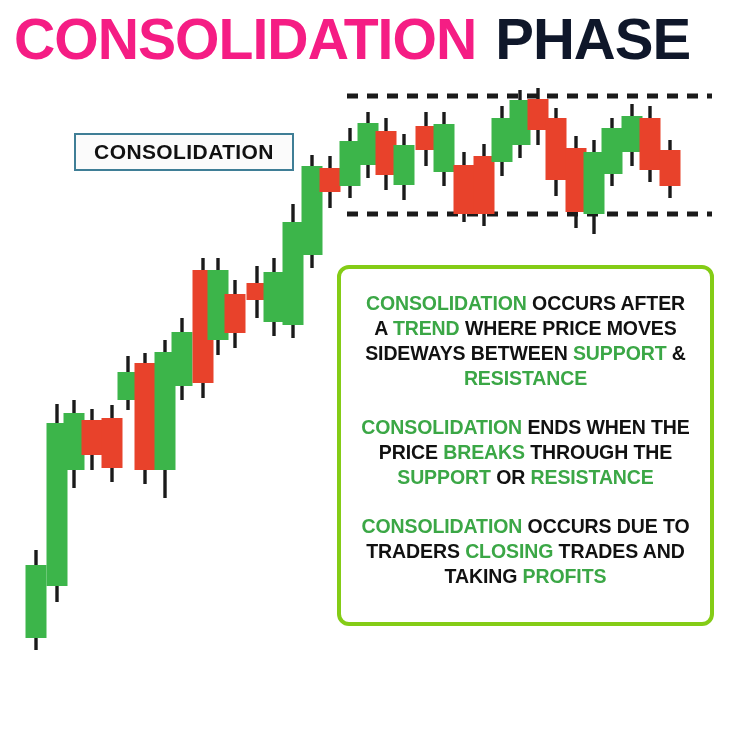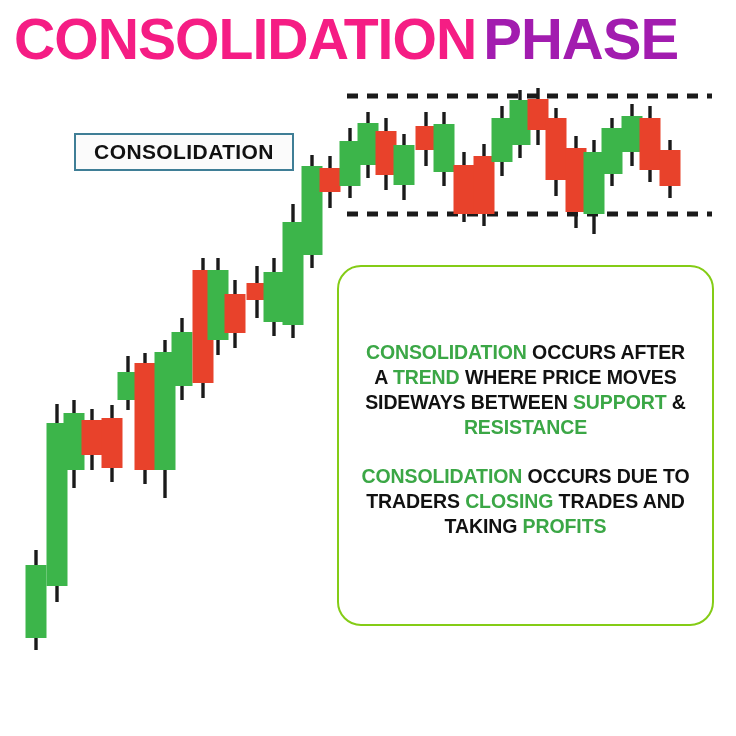--- a/index.html
+++ b/index.html
@@ -30,21 +30,22 @@
     font-size: 58px;
     letter-spacing: -1.0px;
     line-height: 62px;
   }
   #title .pink {
     color: #F51D84;
     transform: scaleX(0.985);
     transform-origin: left center;
   }
   #title .black {
-    color: #a21caf;
+    color: #0f172a;
+    margin-left: 12px;
   }
 
   
   #cons-label {
     position: absolute;
     left: 74px;
     top: 133px;
     width: 220px;
     height: 38px;
     border: 2px solid #3F7E96;
@@ -70,22 +71,22 @@
     height: 736px;
   }
 
   
   #info-box {
     position: absolute;
     left: 337px;
     top: 265px;
     width: 377px;
     height: 361px;
-    border: 2px solid #84cc16;
-    border-radius: 24px;
+    border: 4px solid #84cc16;
+    border-radius: 12px;
     background: #ffffff;
     box-sizing: border-box;
     display: flex;
     flex-direction: column;
     justify-content: center;
     align-items: center;
     padding: 8px 18px 12px 18px;
   }
   .para {
     text-align: center;
@@ -258,16 +259,17 @@
         </g>
       </g>
   </svg>
 
   <div id="cons-label">
     <span>CONSOLIDATION</span>
   </div>
 
   <div id="info-box">
     <p class="para"><span class="g" style="color: rgb(59, 167, 70);">CONSOLIDATION</span><span> OCCURS AFTER A </span><span class="g" style="color: rgb(59, 167, 70);">TREND</span><span> WHERE PRICE MOVES SIDEWAYS BETWEEN </span><span class="g" style="color: rgb(59, 167, 70);">SUPPORT</span><span> &amp; </span><span class="g" style="color: rgb(59, 167, 70);">RESISTANCE</span></p>
+    <p class="para"><span class="g" style="color: rgb(59, 167, 70);">CONSOLIDATION</span><span> ENDS WHEN THE PRICE </span><span class="g" style="color: rgb(59, 167, 70);">BREAKS</span><span> THROUGH THE </span><span class="g" style="color: rgb(59, 167, 70);">SUPPORT</span><span> OR </span><span class="g" style="color: rgb(59, 167, 70);">RESISTANCE</span></p>
     <p class="para"><span class="g" style="color: rgb(59, 167, 70);">CONSOLIDATION</span><span> OCCURS DUE TO TRADERS </span><span class="g" style="color: rgb(59, 167, 70);">CLOSING</span><span> TRADES AND TAKING </span><span class="g" style="color: rgb(59, 167, 70);">PROFITS</span></p>
   </div>
 
 </div>
 
 </body></html>

